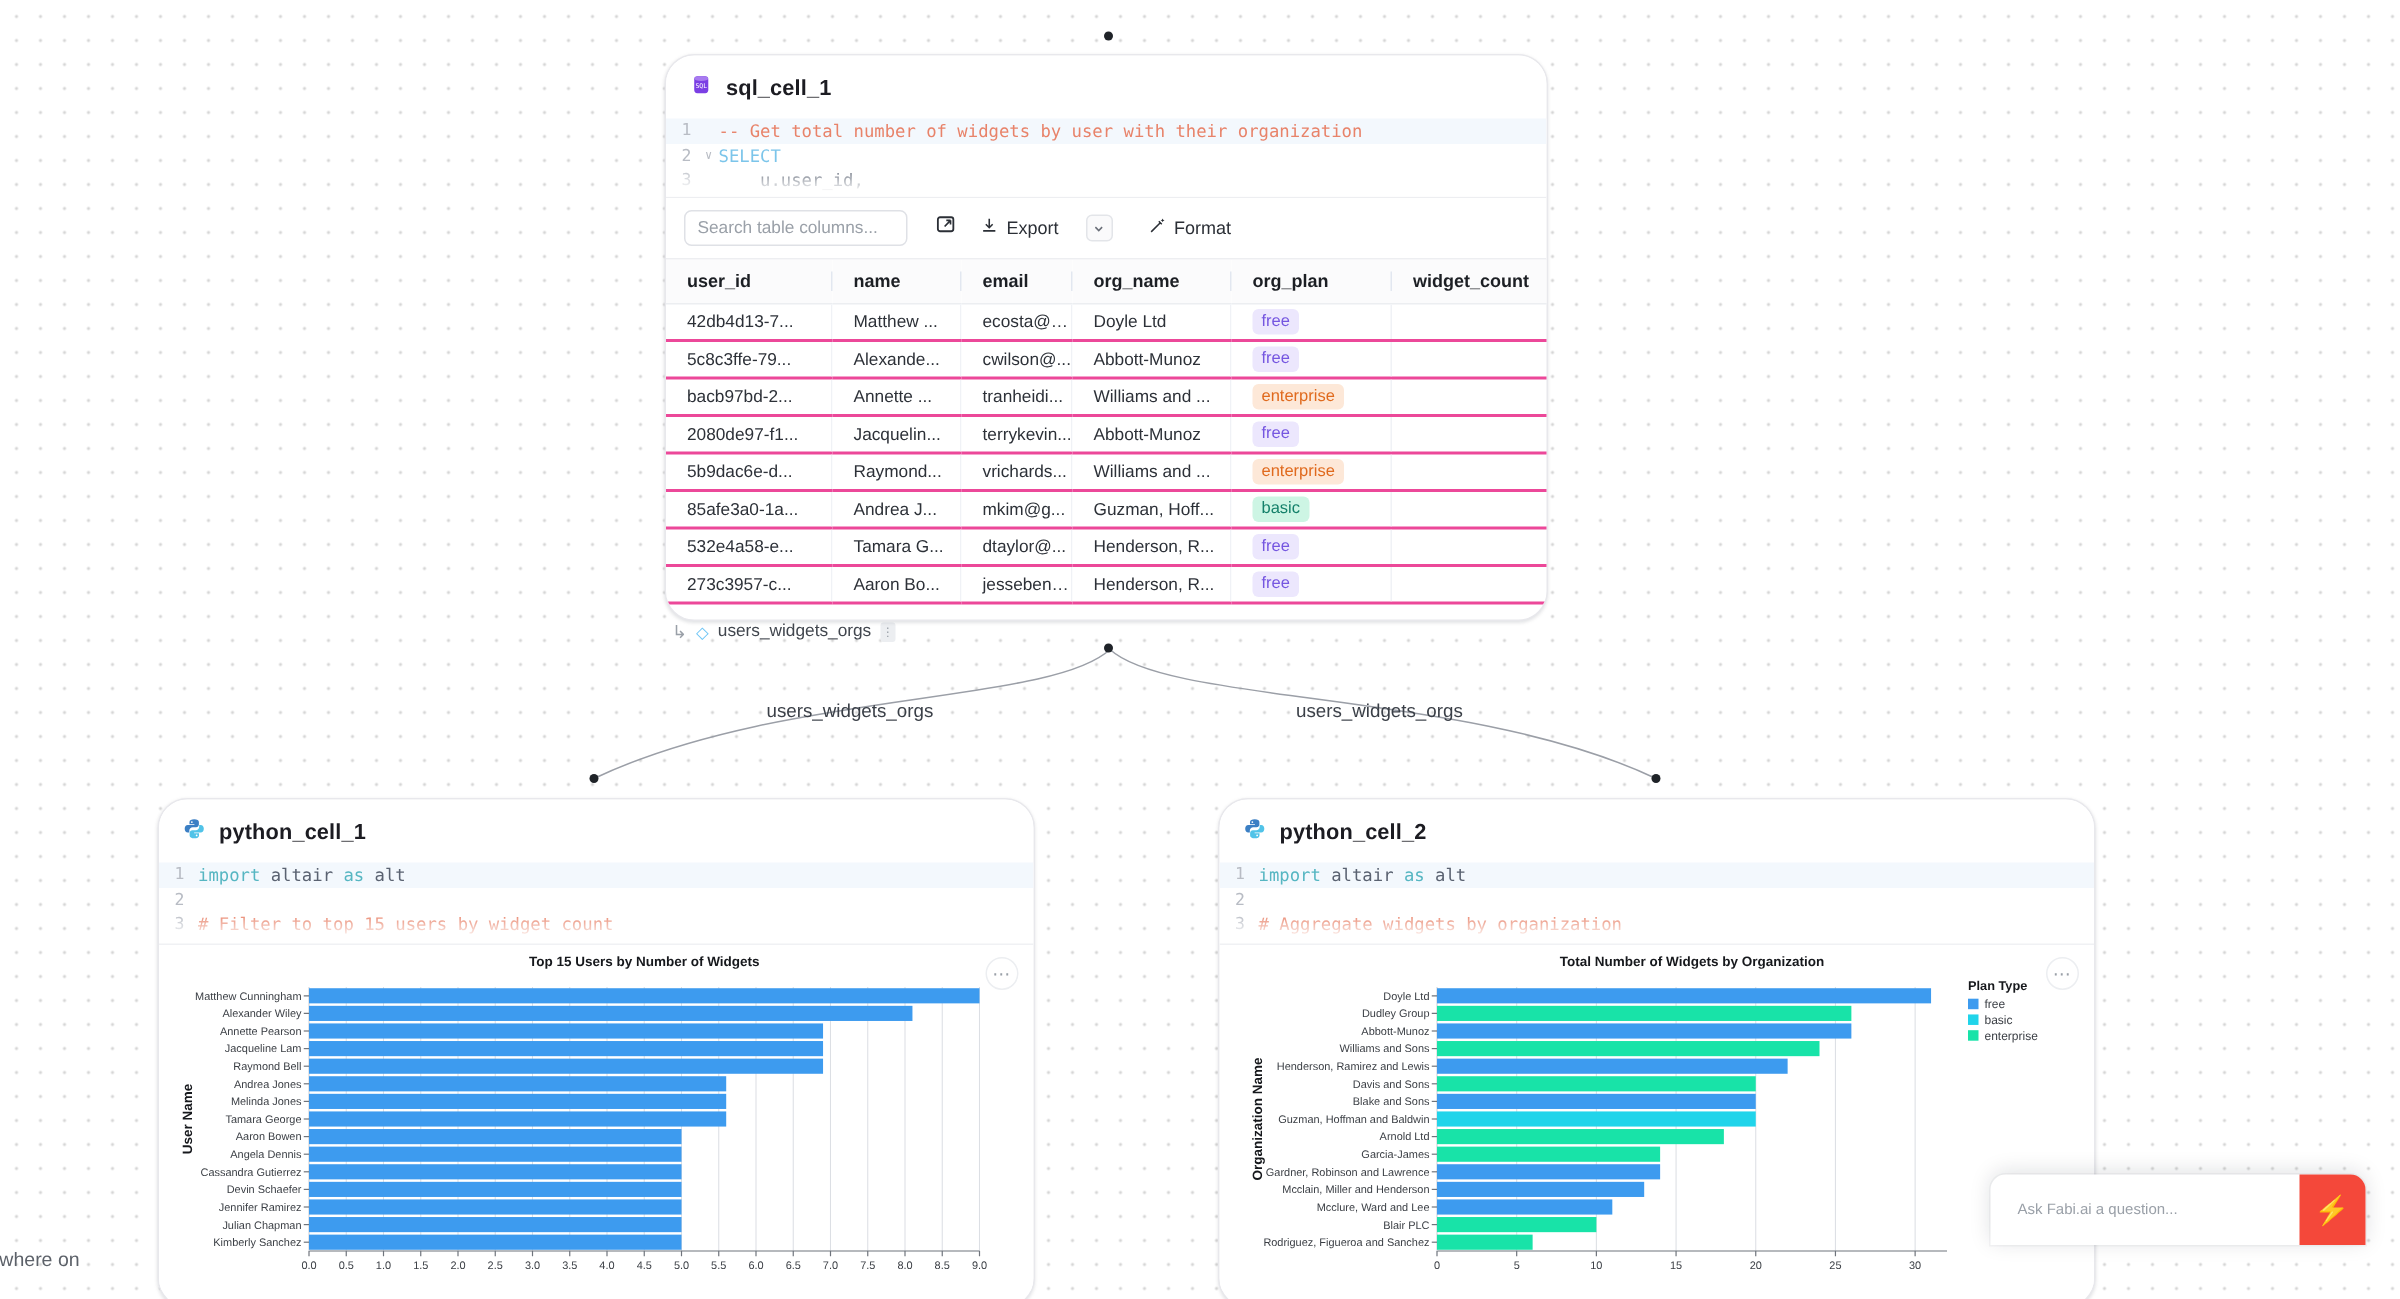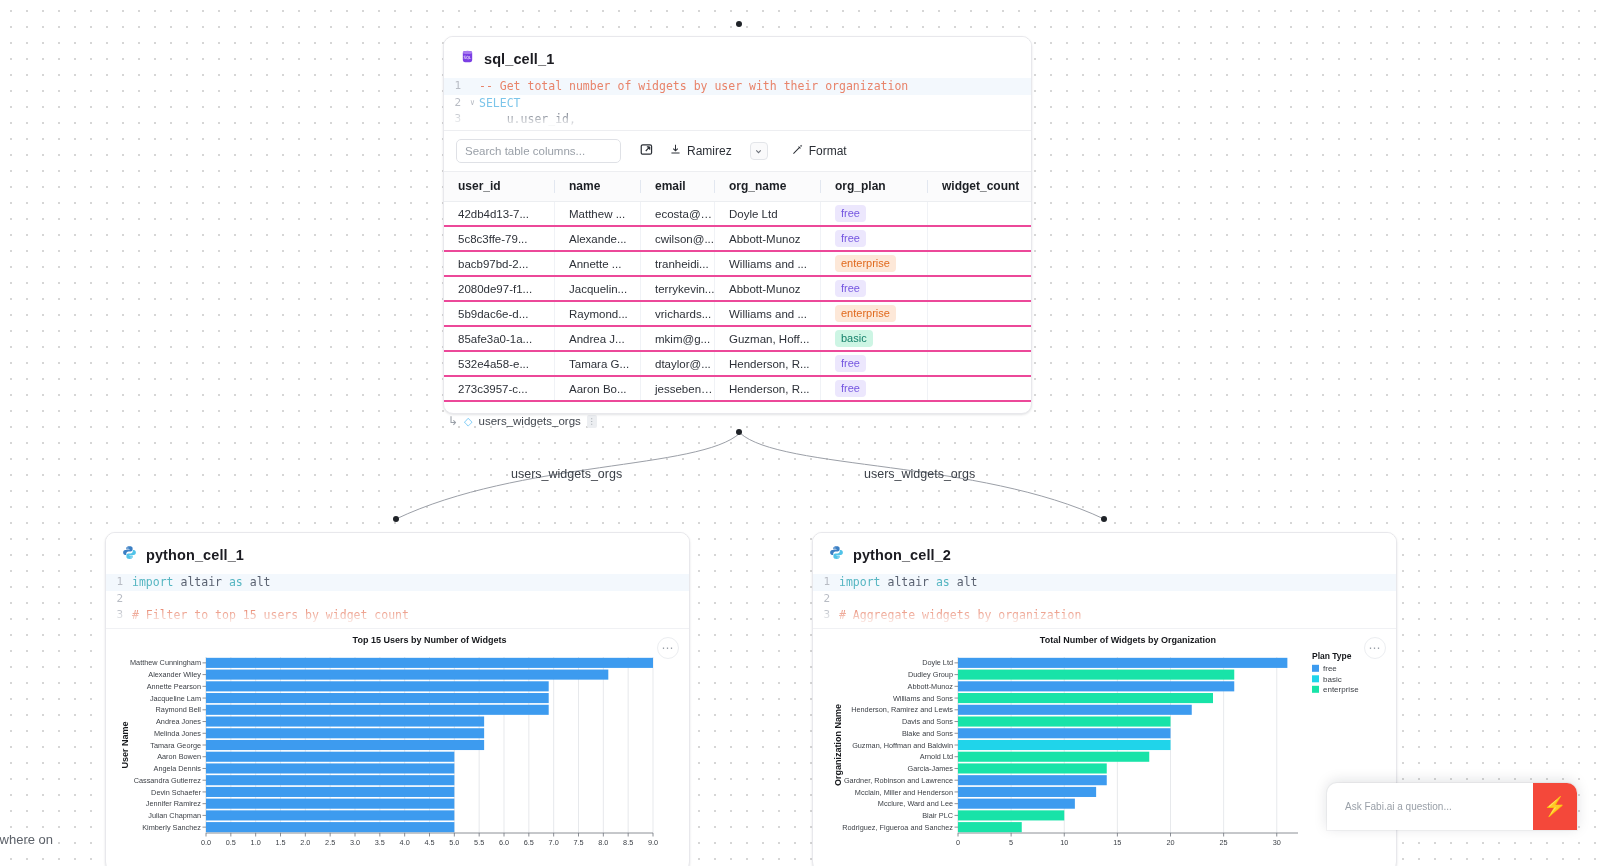--- a/index.html
+++ b/index.html
@@ -16,21 +16,21 @@
     background-image: radial-gradient(circle, #d6d6d6 1px, transparent 1.1px);
     background-size: 16px 16px;
     background-position: 3px 3px;
   }
 
   
   .card {
     position: absolute;
     background: #fff;
     border: 1px solid #e8e8ec;
-    border-radius: 10px;
+    border-radius: 20px;
     box-shadow: 0 1px 3px rgba(16,24,40,.07), 0 1px 2px rgba(16,24,40,.05);
     overflow: hidden;
   }
   .cell-head {
     display: flex; align-items: center; gap: 9px;
     padding: 12px 14px 10px 16px;
     background: #fff;
   }
   .cell-title {
     font-size: 14.5px; font-weight: 600; color: #1c1c22; letter-spacing: .1px;
@@ -65,21 +65,21 @@
 
   
   #sql-cell { left: 443px; top: 36px; width: 589px; height: 378px; }
   .sql-toolbar {
     display: flex; align-items: center; gap: 12px;
     padding: 8px 12px; border-top: 1px solid #edeef1;
     border-bottom: 1px solid #edeef1;
     background: #fff;
   }
   .search-input {
-    width: 165px; height: 24px; border: 1px solid #dfe1e6; border-radius: 5px;
+    width: 149px; height: 24px; border: 1px solid #dfe1e6; border-radius: 5px;
     font-size: 11.5px; color: #8a8f99; padding: 0 8px;
     font-family: "Liberation Sans", sans-serif; background: #fff;
   }
   .search-input::placeholder { color: #9aa0a8; }
   .tb-btn {
     display: flex; align-items: center; gap: 5px;
     font-size: 12px; color: #2b2f36; background: none; border: none;
     cursor: pointer; padding: 2px 3px; font-family: "Liberation Sans", sans-serif;
   }
   .tb-caret {
@@ -235,21 +235,21 @@
           <rect x="2.4" y="3" width="11" height="10" rx="1.6"></rect>
           <path d="M11.4 5.2 L7.2 9.6 M11.4 5.2 L11.4 8.2 M11.4 5.2 L8.4 5.2" stroke-width="1.2"></path>
         </svg>
       </span>
       <button class="tb-btn">
         <span>
           <svg width="13" height="13" viewBox="0 0 16 16" fill="none" stroke="#2b2f36" stroke-width="1.3">
             <path d="M8 2.2 V9.4 M5.2 6.8 L8 9.6 L10.8 6.8 M3 12.2 H13"></path>
           </svg>
         </span>
-        <span>Ramirez</span>
+        <span>Export</span>
       </button>
       <span class="tb-caret">
         <svg width="9" height="9" viewBox="0 0 12 12" fill="none" stroke="#6a6f78" stroke-width="1.4">
           <path d="M3 4.6 L6 7.6 L9 4.6"></path>
         </svg>
       </span>
       <button class="tb-btn" style="margin-left:8px;">
         <span>
           <svg width="13" height="13" viewBox="0 0 16 16" fill="none" stroke="#2b2f36" stroke-width="1.25">
             <path d="M3 13 L10.5 5.5 M9.3 4.3 L11.7 6.7"></path>

